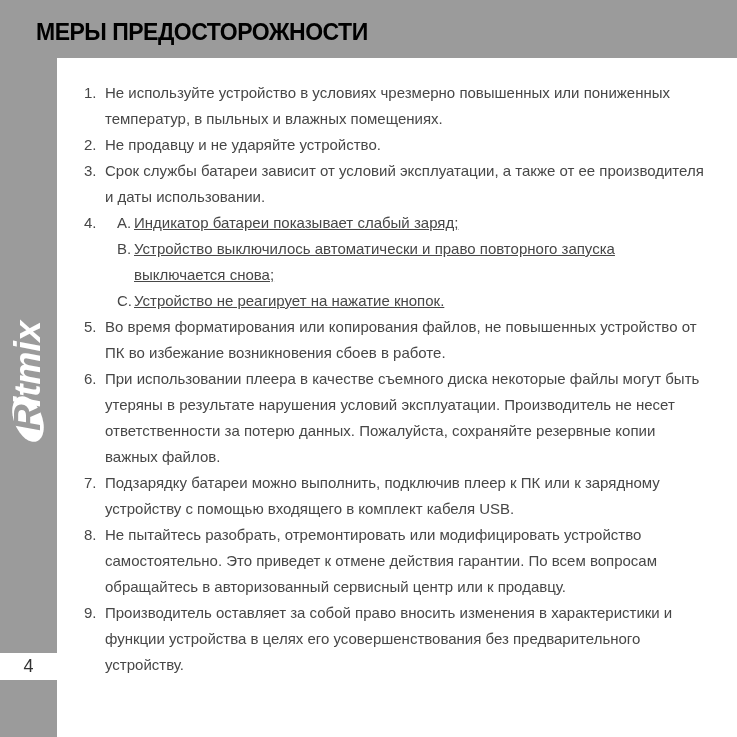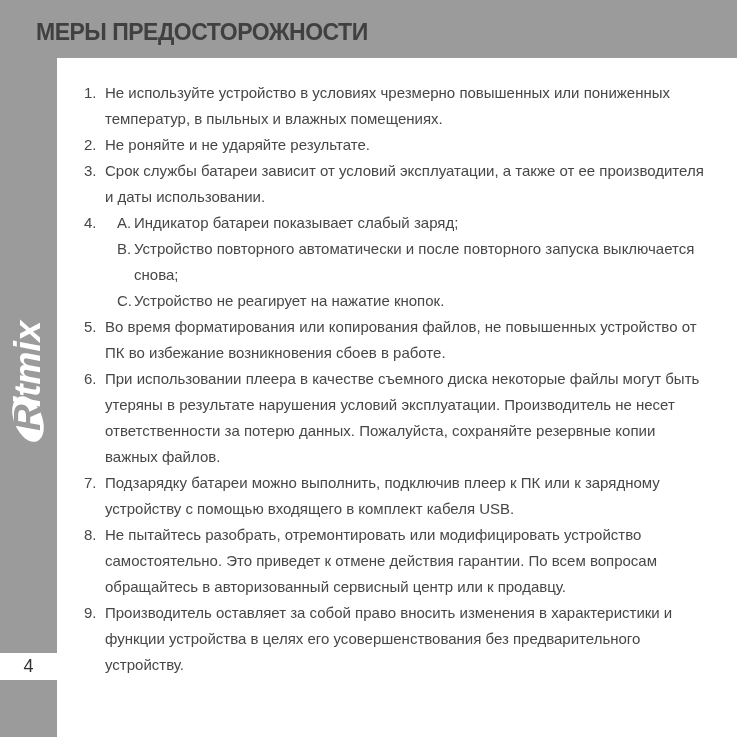--- a/index.html
+++ b/index.html
@@ -23,21 +23,21 @@
     top: 0; left: 0;
     width: 737px;
     height: 58px;
     background: #9b9b9b;
     display: flex;
     align-items: center;
   }
   .header .title {
     padding-left: 36px;
     padding-top: 6px;
-    color: #404040;
+    color: #000000;
     font-size: 23px;
     font-weight: bold;
     letter-spacing: -0.5px;
     white-space: nowrap;
   }
   
   .sidebar {
     position: absolute;
     top: 58px; left: 0;
     width: 57px;
@@ -96,20 +96,21 @@
   .subitem {
     display: flex;
     margin-left: 12px;
   }
   .subitem .sletter {
     flex: 0 0 17px;
     width: 17px;
   }
   .subitem .stxt {
     flex: 1;
+    text-decoration: underline;
   }
 </style>
 </head>
 <body>
 
 <div class="page">
 
   <div class="header">
     <div class="title">МЕРЫ ПРЕДОСТОРОЖНОСТИ</div>
   </div>
@@ -133,39 +134,39 @@
     <ol class="precautions" id="precautions-list">
         <li class="item">
           <span class="num">1.</span>
           <div class="body">
             <div class="txt">Не используйте устройство в условиях чрезмерно повышенных или пониженных температур, в пыльных и влажных помещениях.</div>
           </div>
         </li>
         <li class="item">
           <span class="num">2.</span>
           <div class="body">
-            <div class="txt">Не роняйте и не ударяйте результате.</div>
+            <div class="txt">Не продавцу и не ударяйте устройство.</div>
           </div>
         </li>
         <li class="item">
           <span class="num">3.</span>
           <div class="body">
             <div class="txt">Срок службы батареи зависит от условий эксплуатации, а также от ее производителя и даты использовании.</div>
           </div>
         </li>
         <li class="item">
           <span class="num">4.</span>
           <div class="body">
             <div class="subitem">
               <span class="sletter">A.</span>
               <div class="stxt">Индикатор батареи показывает слабый заряд;</div>
             </div>
             <div class="subitem">
               <span class="sletter">B.</span>
-              <div class="stxt">Устройство повторного автоматически и после повторного запуска выключается снова;</div>
+              <div class="stxt">Устройство выключилось автоматически и право повторного запуска выключается снова;</div>
             </div>
             <div class="subitem">
               <span class="sletter">C.</span>
               <div class="stxt">Устройство не реагирует на нажатие кнопок.</div>
             </div>
           </div>
         </li>
         <li class="item">
           <span class="num">5.</span>
           <div class="body">

